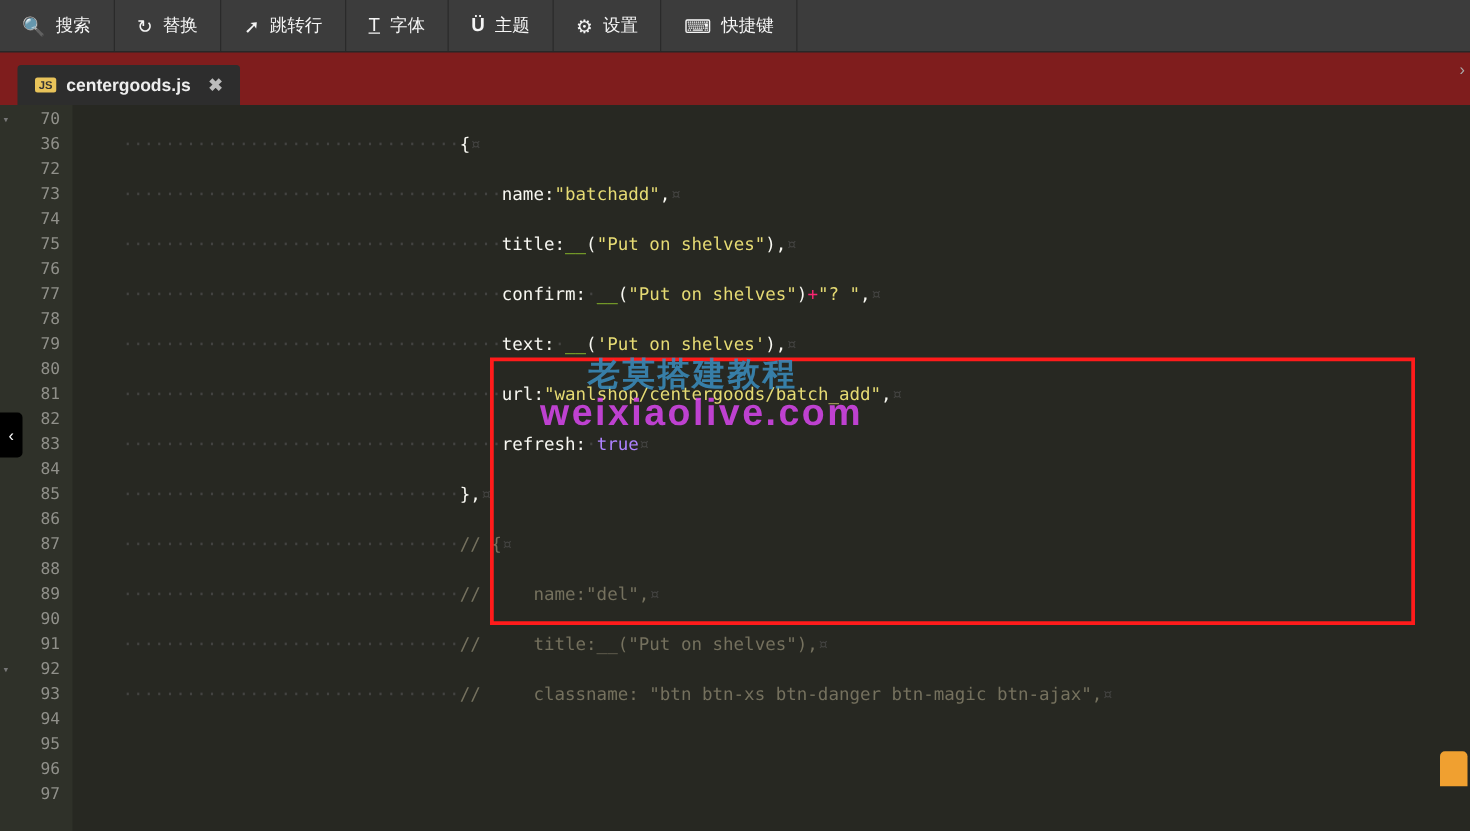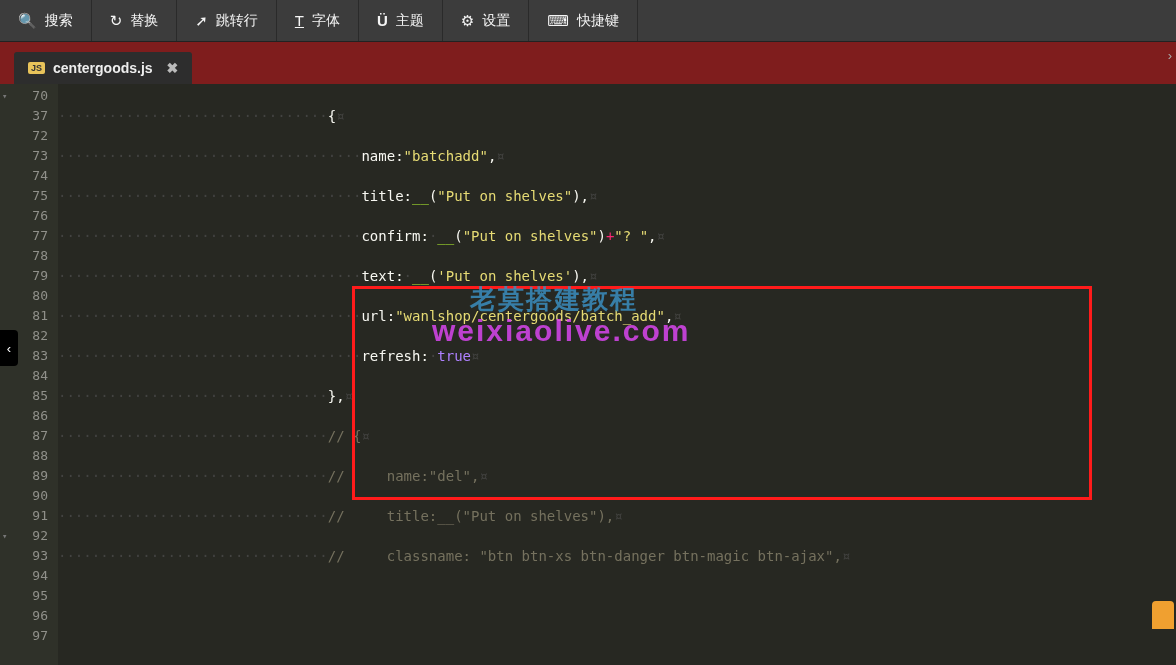--- a/index.html
+++ b/index.html
@@ -55,20 +55,21 @@
   font-weight: bold;
   padding: 1px 3px;
   border-radius: 2px;
 }
 .tab .close-x { color: #bbb; font-weight: bold; margin-left: 6px; cursor: pointer; }
 .editor {
   display: flex;
   background: #272822;
   height: calc(100% - 84px);
   position: relative;
+  gap: 40px;
 }
 .gutter {
   background: #2f3129;
   width: 58px;
   flex-shrink: 0;
   padding-top: 2px;
 }
 .gutter .ln {
   height: 20px;
   line-height: 20px;
@@ -212,21 +213,21 @@
     <span class="js-badge">JS</span>
     <span>centergoods.js</span>
     <span class="close-x">✖</span>
   </div>
   <span class="right-arrow">›</span>
 </div>
 
 <div class="editor">
   <div class="gutter">
     <div class="ln fold">70</div>
-    <div class="ln">37</div>
+    <div class="ln">36</div>
     <div class="ln">72</div>
     <div class="ln">73</div>
     <div class="ln">74</div>
     <div class="ln">75</div>
     <div class="ln">76</div>
     <div class="ln">77</div>
     <div class="ln">78</div>
     <div class="ln">79</div>
     <div class="ln">80</div>
     <div class="ln">81</div>

